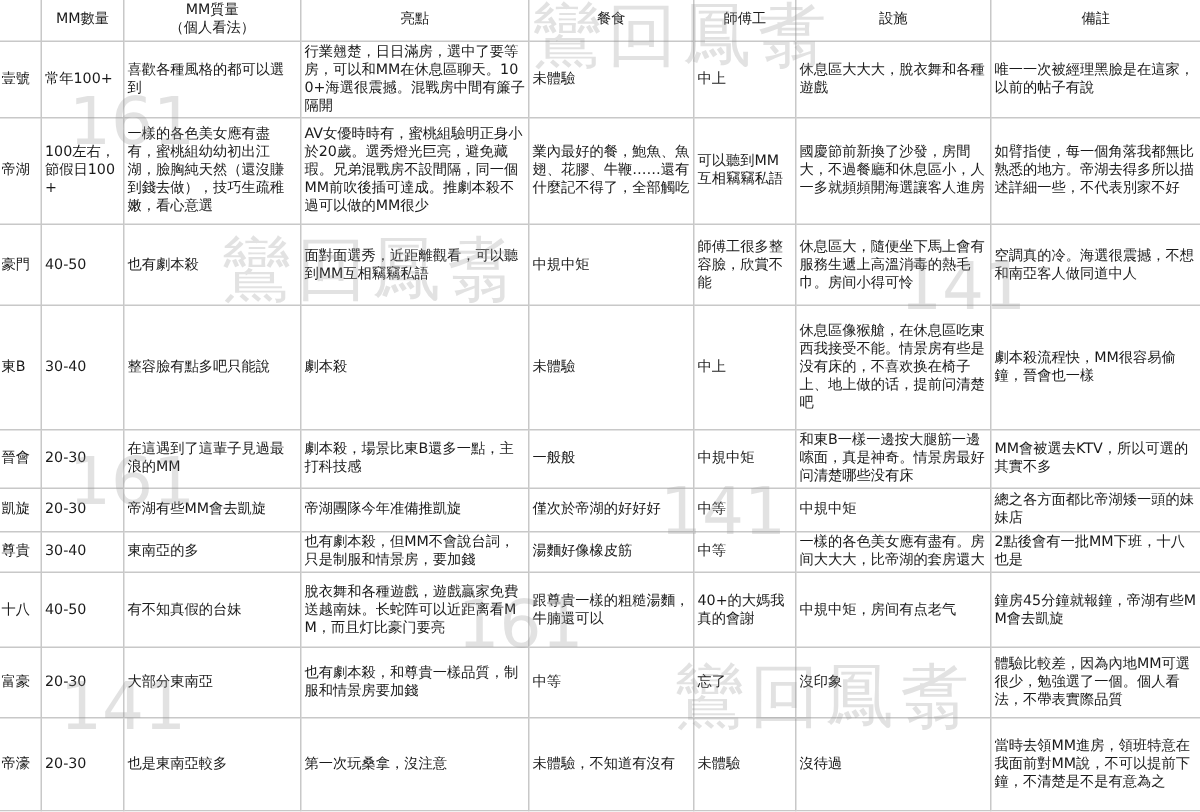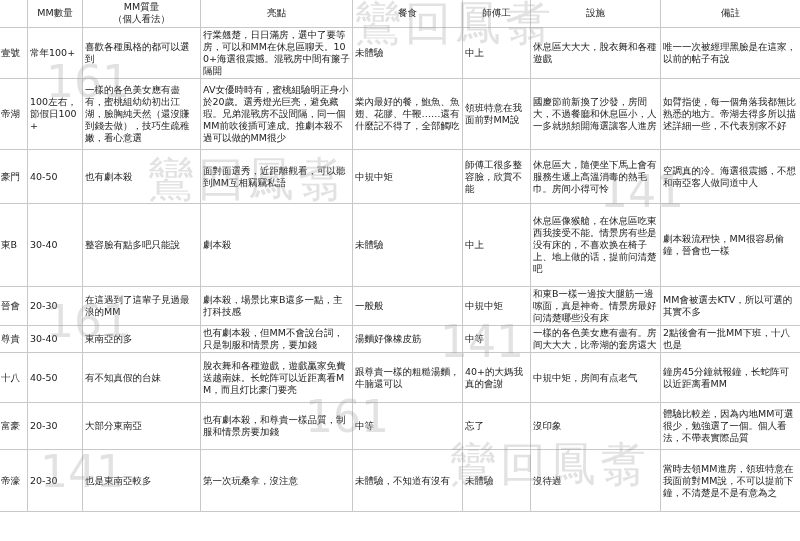--- a/index.html
+++ b/index.html
@@ -48,21 +48,21 @@
       <td>中上</td>
       <td>休息區大大大，脫衣舞和各種遊戲</td>
       <td>唯一一次被經理黑臉是在這家，以前的帖子有說</td>
     </tr>
     <tr style="height:71px">
       <td>帝湖</td>
       <td>100左右，節假日100+</td>
       <td>一樣的各色美女應有盡有，蜜桃組幼幼初出江湖，臉胸純天然（還沒賺到錢去做），技巧生疏稚嫩，看心意選</td>
       <td>AV女優時時有，蜜桃組驗明正身小於20歲。選秀燈光巨亮，避免藏瑕。兄弟混戰房不設間隔，同一個MM前吹後插可達成。推劇本殺不過可以做的MM很少</td>
       <td>業內最好的餐，鮑魚、魚翅、花膠、牛鞭……還有什麼記不得了，全部觸吃</td>
-      <td>領班特意在我面前對MM說</td>
+      <td>可以聽到MM互相竊竊私語</td>
       <td>國慶節前新換了沙發，房間大，不過餐廳和休息區小，人一多就頻頻開海選讓客人進房</td>
       <td>如臂指使，每一個角落我都無比熟悉的地方。帝湖去得多所以描述詳細一些，不代表別家不好</td>
     </tr>
     <tr style="height:54px">
       <td>豪門</td>
       <td>40-50</td>
       <td>也有劇本殺</td>
       <td>面對面選秀，近距離觀看，可以聽到MM互相竊竊私語</td>
       <td>中規中矩</td>
       <td>師傅工很多整容臉，欣賞不能</td>
@@ -82,39 +82,49 @@
     <tr style="height:33px">
       <td>晉會</td>
       <td>20-30</td>
       <td>在這遇到了這輩子見過最浪的MM</td>
       <td>劇本殺，場景比東B還多一點，主打科技感</td>
       <td>一般般</td>
       <td>中規中矩</td>
       <td>和東B一樣一邊按大腿筋一邊嗦面，真是神奇。情景房最好问清楚哪些没有床</td>
       <td>MM會被選去KTV，所以可選的其實不多</td>
     </tr>
+    <tr style="height:29px">
+      <td>凱旋</td>
+      <td>20-30</td>
+      <td>帝湖有些MM會去凱旋</td>
+      <td>帝湖團隊今年准備推凱旋</td>
+      <td>僅次於帝湖的好好好</td>
+      <td>中等</td>
+      <td>中規中矩</td>
+      <td>總之各方面都比帝湖矮一頭的妹妹店</td>
+    </tr>
     <tr style="height:16px">
       <td>尊貴</td>
       <td>30-40</td>
       <td>東南亞的多</td>
       <td>也有劇本殺，但MM不會說台詞，只是制服和情景房，要加錢</td>
       <td>湯麵好像橡皮筋</td>
       <td>中等</td>
       <td>一樣的各色美女應有盡有。房间大大大，比帝湖的套房還大</td>
       <td>2點後會有一批MM下班，十八也是</td>
     </tr>
     <tr style="height:50px">
       <td>十八</td>
       <td>40-50</td>
       <td>有不知真假的台妹</td>
       <td>脫衣舞和各種遊戲，遊戲贏家免費送越南妹。长蛇阵可以近距离看MM，而且灯比豪门要亮</td>
       <td>跟尊貴一樣的粗糙湯麵，牛腩還可以</td>
       <td>40+的大媽我真的會謝</td>
       <td>中規中矩，房间有点老气</td>
-      <td>鐘房45分鐘就報鐘，长蛇阵可以近距离看MM</td>
+      <td>鐘房45分鐘就報鐘，帝湖有些MM會去凱旋</td>
     </tr>
     <tr style="height:47px">
       <td>富豪</td>
       <td>20-30</td>
       <td>大部分東南亞</td>
       <td>也有劇本殺，和尊貴一樣品質，制服和情景房要加錢</td>
       <td>中等</td>
       <td>忘了</td>
       <td>沒印象</td>
       <td>體驗比較差，因為內地MM可選很少，勉強選了一個。個人看法，不帶表實際品質</td>

